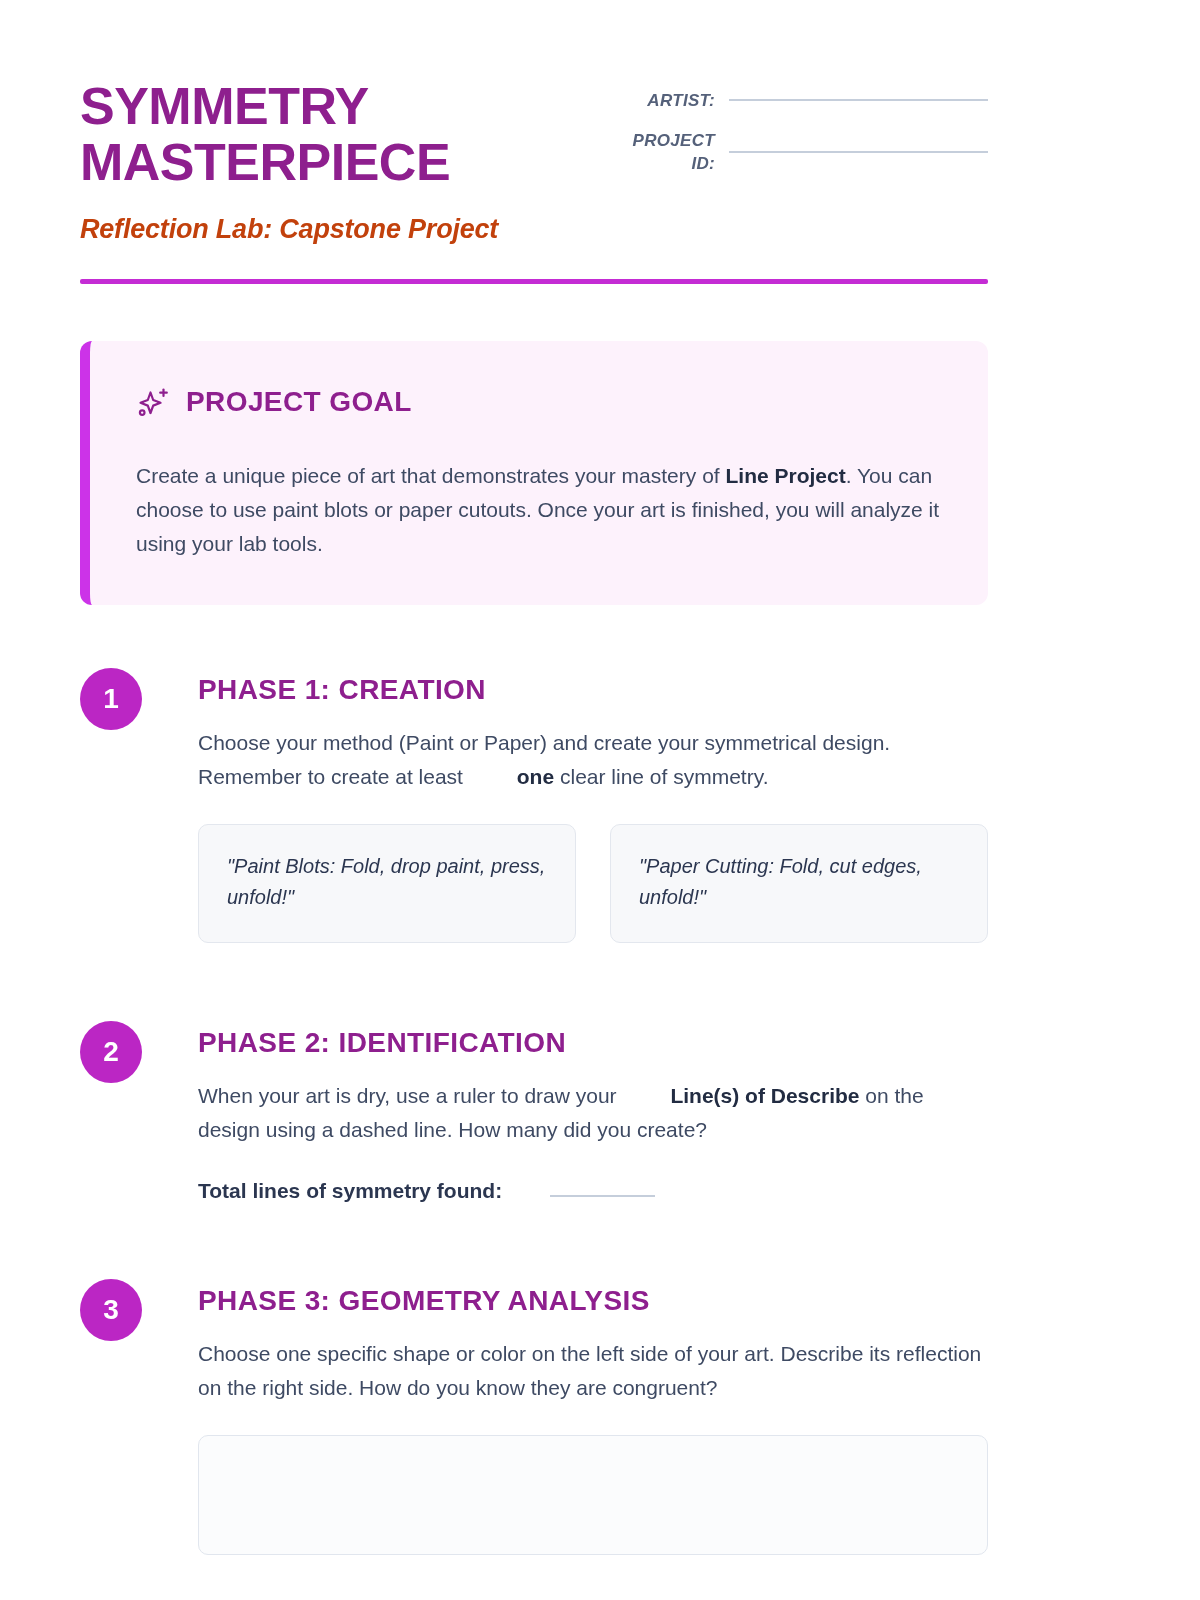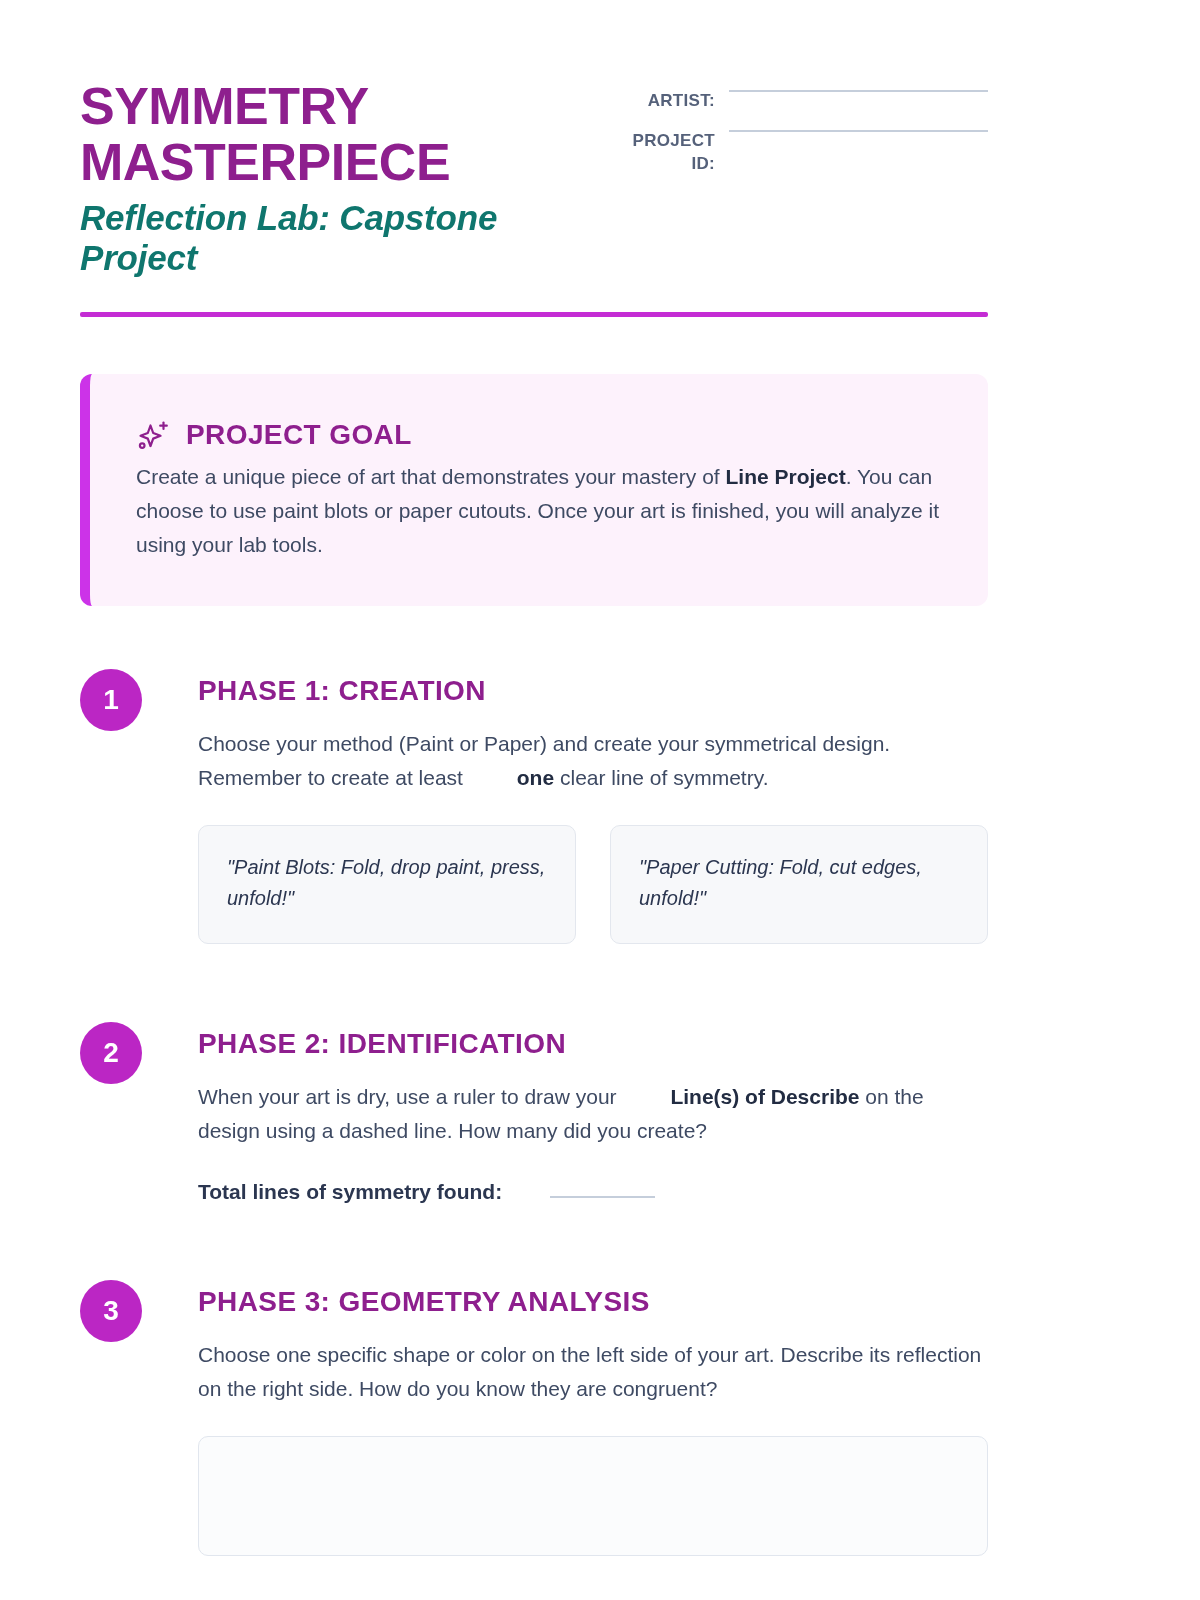--- a/index.html
+++ b/index.html
@@ -35,38 +35,39 @@
     font-size: 52px;
     font-weight: bold;
     line-height: 1.08;
     letter-spacing: -0.5px;
     color: #8E1F8E;
     text-transform: uppercase;
     max-width: 470px;
   }
 
   .doc-subtitle {
-    margin-top: 8px;
-    font-size: 35px;
+    margin-top: 24px;
+    font-size: 27px;
     font-weight: bold;
     font-style: italic;
-    color: #0f766e;
+    color: #c2410c;
     letter-spacing: -0.2px;
   }
 
   .header-right {
     width: 430px;
     padding-top: 12px;
   }
 
   .field-row {
     display: flex;
-    align-items: flex-start;
+    align-items: center;
     justify-content: flex-end;
     margin-bottom: 16px;
+    font-style: italic;
   }
 
   .field-label {
     font-size: 17px;
     font-weight: bold;
     color: #55617A;
     letter-spacing: 0.3px;
     text-align: right;
     text-transform: uppercase;
     line-height: 1.32;
@@ -101,21 +102,21 @@
     border-radius: 12px;
     border-left: 10px solid #CC33E8;
     padding: 44px 46px 44px 46px;
     overflow: hidden;
   }
 
   .goal-head {
     display: flex;
     align-items: center;
     gap: 16px;
-    margin-bottom: 8px;
+    margin-bottom: 40px;
   }
 
   .sparkle-icon { width: 34px; height: 34px; display: block; flex: none; }
 
   .goal-title {
     font-size: 28px;
     font-weight: bold;
     color: #8E1F8E;
     letter-spacing: 0.4px;
     text-transform: uppercase;

